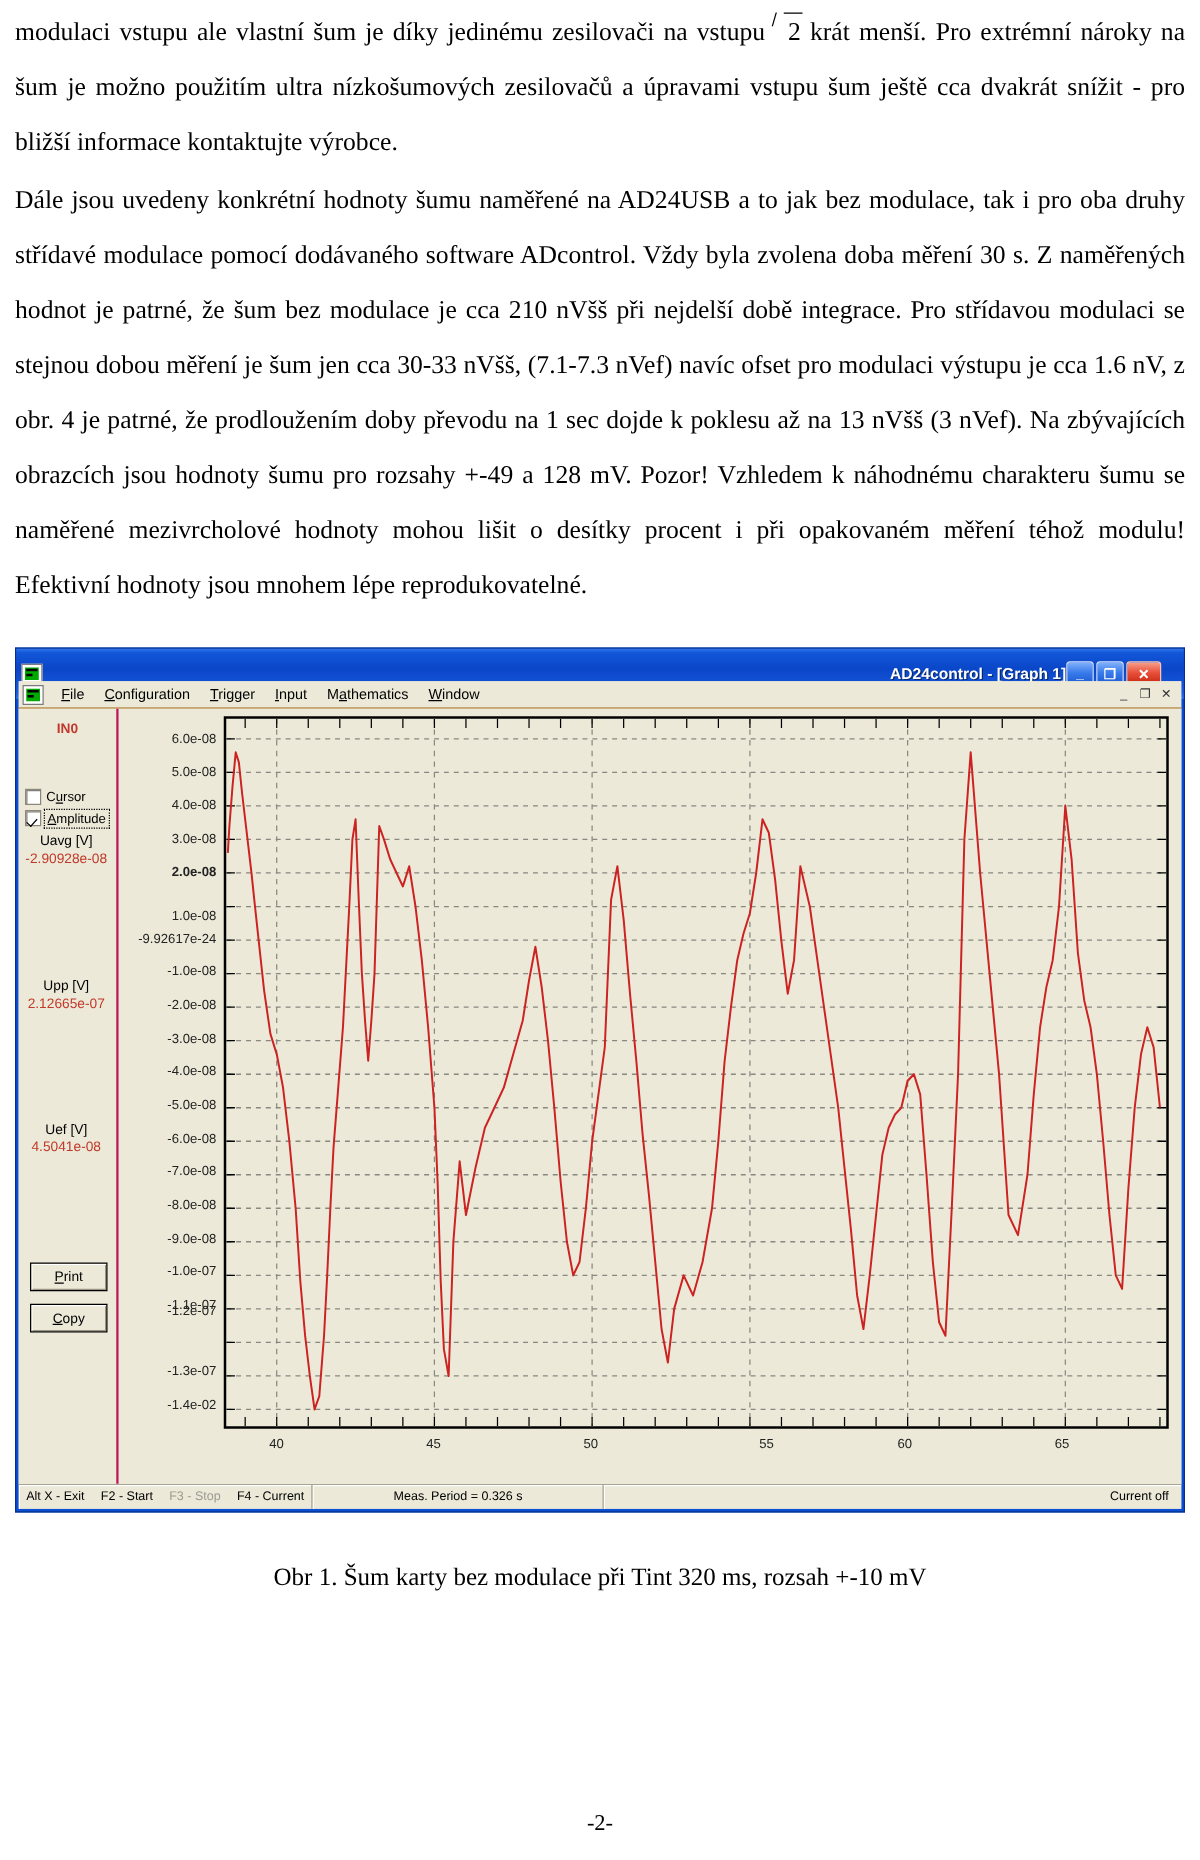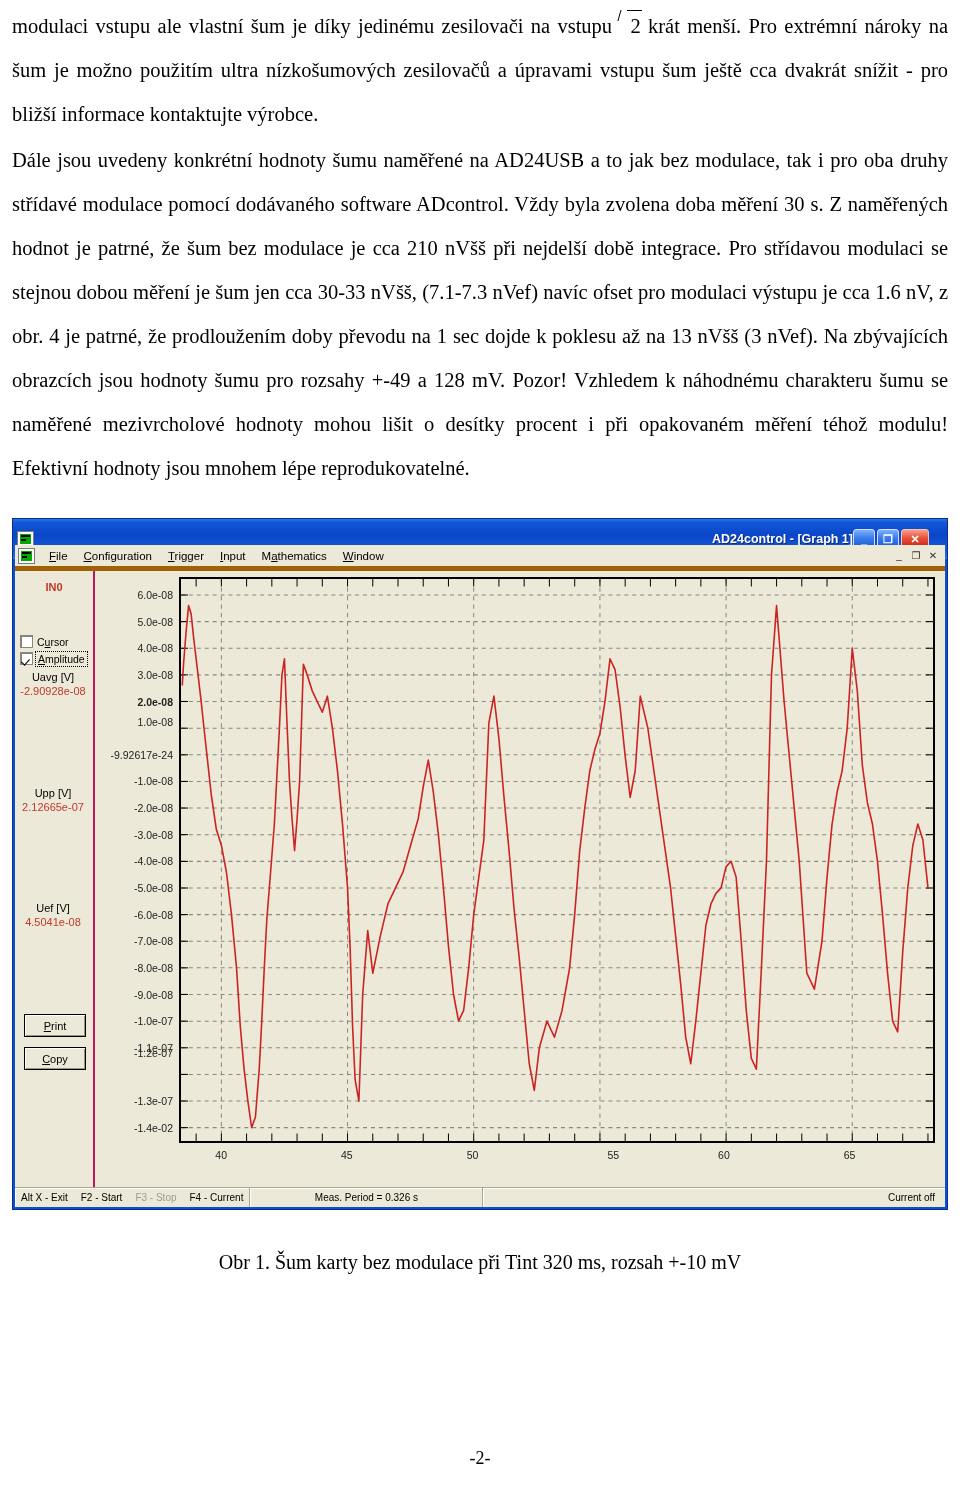--- a/index.html
+++ b/index.html
@@ -32,21 +32,21 @@
   .sysbtn{width:20px;height:18px;border:1px solid #cfe0ff;border-radius:3px;display:flex;
       align-items:center;justify-content:center;color:#fff;font-size:11px;font-weight:bold;
       background:linear-gradient(180deg,#7fb0fb 0%,#3a7ceb 45%,#1a57cf 100%);}
   .sysbtn.close{background:linear-gradient(180deg,#f8a08a 0%,#e8503a 45%,#c3240f 100%);
       border-color:#f7c4b6;width:26px;}
 
   .clientwrap{position:absolute;left:2px;top:26px;right:2px;bottom:2px;background:#ece9d8;
       display:flex;flex-direction:column;}
 
   .menubar{height:21px;background:#ece9d8;display:flex;align-items:center;
-      border-bottom:5px solid #a16207;padding-left:3px;}
+      border-bottom:1px solid #a16207;padding-left:3px;}
   .menu-ico{width:15px;height:14px;background:#fff;border:1px solid #7b7b7b;display:flex;
       align-items:center;justify-content:center;margin-right:6px;}
   .menu-ico i{display:block;width:11px;height:10px;background:#0a0;position:relative;}
   .menu-ico i:before{content:"";position:absolute;left:1px;top:1px;width:9px;height:2px;background:#000;}
   .menu-ico i:after{content:"";position:absolute;left:1px;top:5px;width:5px;height:2px;background:#000;}
   .menu-item{font-size:11.5px;color:#000;padding:2px 8px;white-space:nowrap;}
   .menu-item span.u{text-decoration:underline;}
   .mdibtns{margin-left:auto;display:flex;gap:1px;padding-right:4px;}
   .mdibtn{width:16px;height:15px;font-size:10px;line-height:15px;text-align:center;color:#333;
       font-family:"Liberation Sans",sans-serif;}
@@ -175,21 +175,21 @@
         <div class="sbtn" style="top:476px;"><span class="u">C</span>opy</div>
       </div>
 
       <div class="graph">
         <div class="ylabels">
             <div class="ytick" style="top: 23.981px;">6.0e-08</div>
             <div class="ytick" style="top: 50.6161px;">5.0e-08</div>
             <div class="ytick" style="top: 77.2512px;">4.0e-08</div>
             <div class="ytick" style="top: 103.886px;">3.0e-08</div>
             <div class="ytick" style="top: 130.521px; font-weight: bold;">2.0e-08</div>
-            <div class="ytick" style="top: 151px; margin-left: 34px;">1.0e-08</div>
+            <div class="ytick" style="top: 166px; margin-left: 34px;">1.0e-08</div>
             <div class="ytick" style="top: 183.791px;">-9.92617e-24</div>
             <div class="ytick" style="top: 210.427px;">-1.0e-08</div>
             <div class="ytick" style="top: 237.062px;">-2.0e-08</div>
             <div class="ytick" style="top: 263.697px;">-3.0e-08</div>
             <div class="ytick" style="top: 290.332px;">-4.0e-08</div>
             <div class="ytick" style="top: 316.967px;">-5.0e-08</div>
             <div class="ytick" style="top: 343.602px;">-6.0e-08</div>
             <div class="ytick" style="top: 370.237px;">-7.0e-08</div>
             <div class="ytick" style="top: 396.872px;">-8.0e-08</div>
             <div class="ytick" style="top: 423.507px;">-9.0e-08</div>

